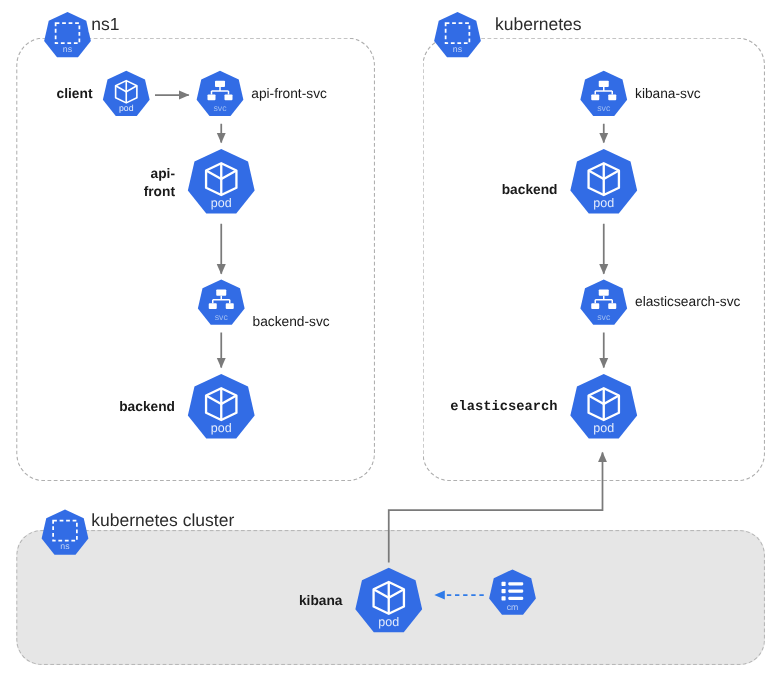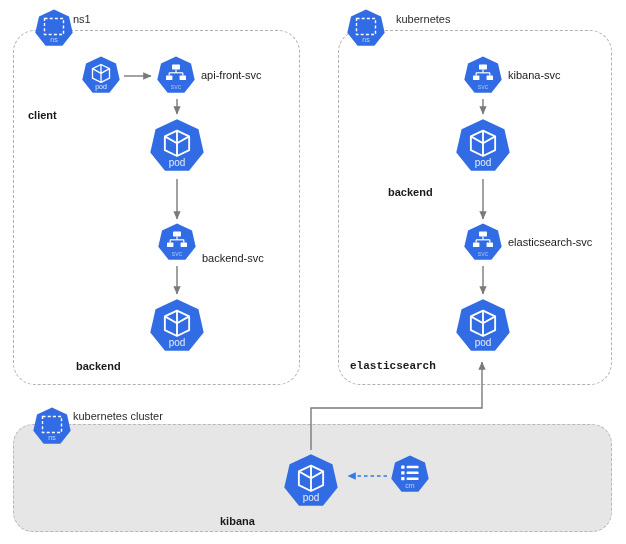--- a/index.html
+++ b/index.html
@@ -31,26 +31,26 @@
   }
   
   .label{
     position:absolute;
     color:#1a1a1a;
     font-size:11px;
     line-height:13px;
     white-space:nowrap;
   }
   .label.bold{font-weight:bold;}
-  .label.right{ text-align:left;margin-top:40px; }
+  .label.right{ text-align:right; }
   .label.multiline{white-space:normal;text-align:right;}
   .box-title{
     position:absolute;
     color:#2b2b2b;
-    font-size:11px;
+    font-size:14px;
     line-height:13px;
     white-space:nowrap;
     background:#ffffff;
     padding:0 2px;
   }
   
   .k8s-icon{
     position:absolute;
     display:block;
   }
@@ -185,20 +185,24 @@
       <polygon points="21,1.5 36,8.6 39.7,24.8 29.4,37.7 12.6,37.7 2.3,24.8 6,8.6" fill="#326CE5"></polygon>
       <g fill="none" stroke="#ffffff" stroke-width="1.3" stroke-linejoin="round">
         <path d="M21,9.5 L29.5,13.6 L29.5,23.2 L21,27.3 L12.5,23.2 L12.5,13.6 Z"></path>
         <path d="M21,9.5 L21,18.4 L29.5,13.6"></path>
         <path d="M21,18.4 L12.5,13.6"></path>
         <path d="M21,18.4 L21,27.3"></path>
       </g>
       <text x="21" y="34.2" fill="#e4ecfc" font-size="7" font-family="Liberation Sans, sans-serif" text-anchor="middle">pod</text>
     </svg>
   </div>
+  <div class="label bold multiline" style="left:88px;top:132px;width:52px;line-height:15px;">
+    <span>api-</span><br>
+    <span>front</span>
+  </div>
 
   <div class="k8s-icon" style="left:156px;top:222px;width:42px;height:42px;">
     <svg width="42" height="42" viewBox="0 0 42 42">
       <polygon points="21,1.5 36,8.6 39.7,24.8 29.4,37.7 12.6,37.7 2.3,24.8 6,8.6" fill="#326CE5"></polygon>
       <g fill="#ffffff">
         <rect x="17" y="9.5" width="8" height="5" rx="0.7"></rect>
         <rect x="11" y="20.5" width="6.4" height="4.6" rx="0.7"></rect>
         <rect x="24.6" y="20.5" width="6.4" height="4.6" rx="0.7"></rect>
       </g>
       <g stroke="#ffffff" stroke-width="1.2" fill="none">

